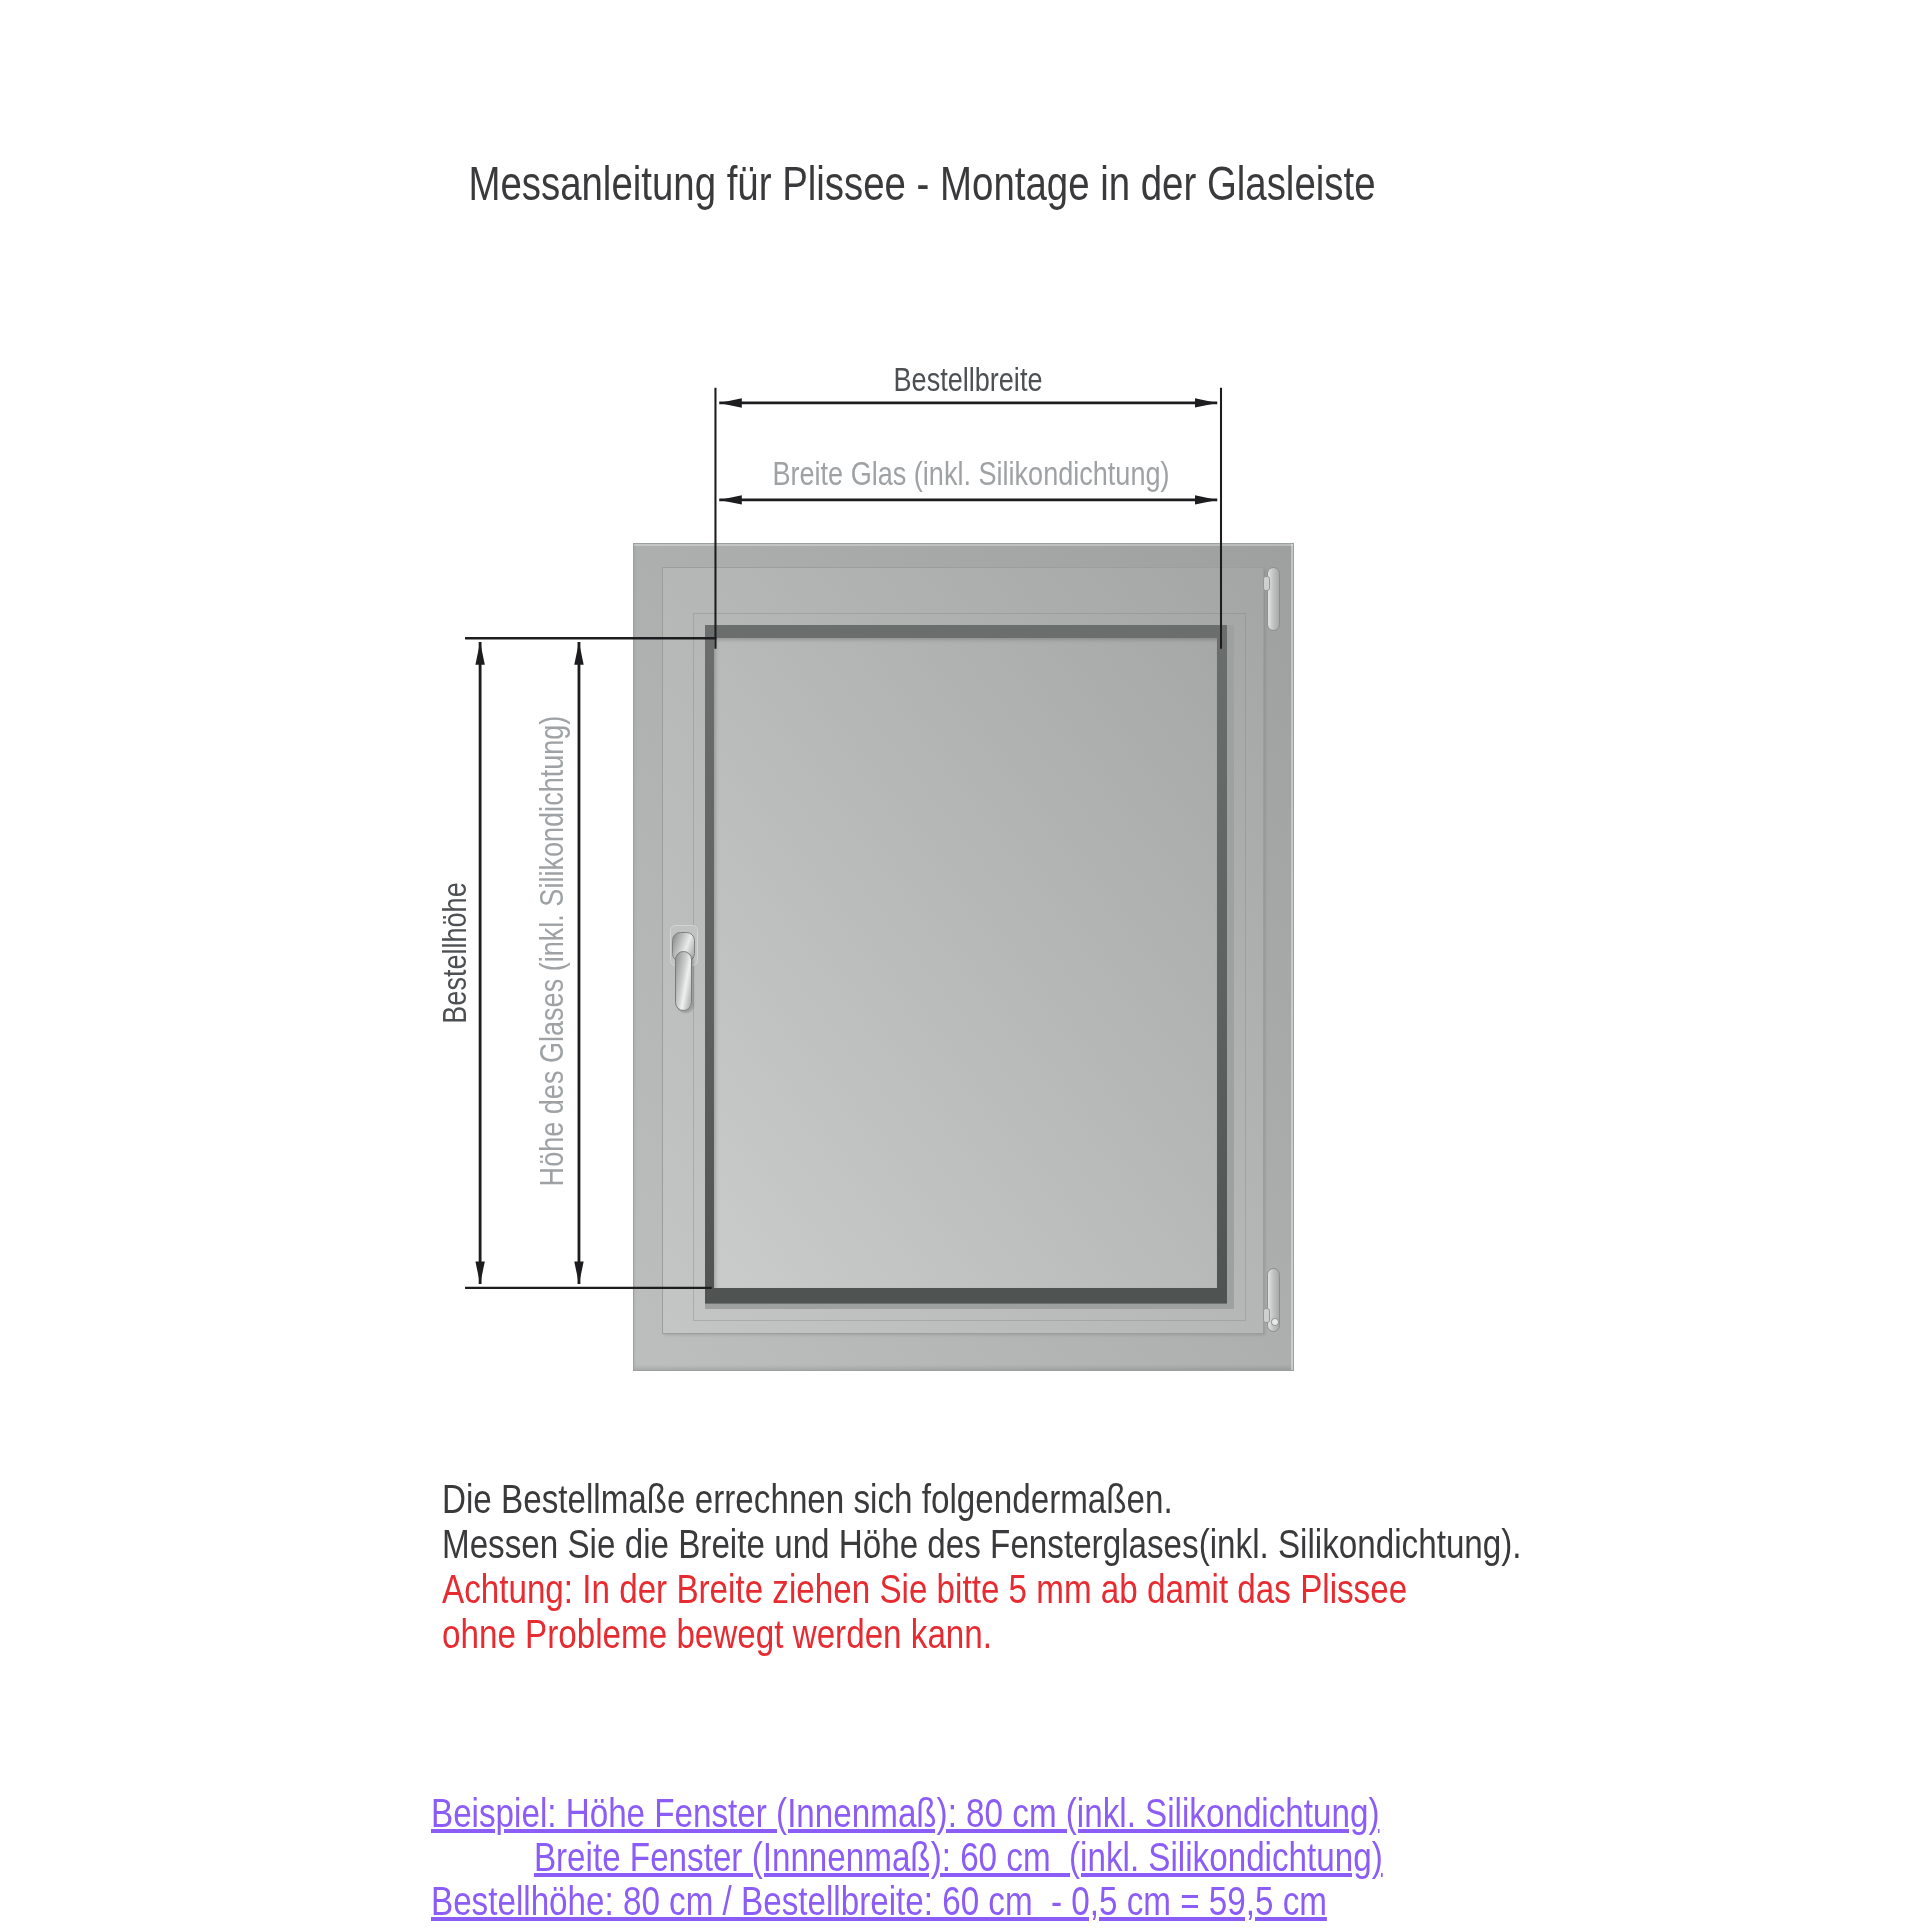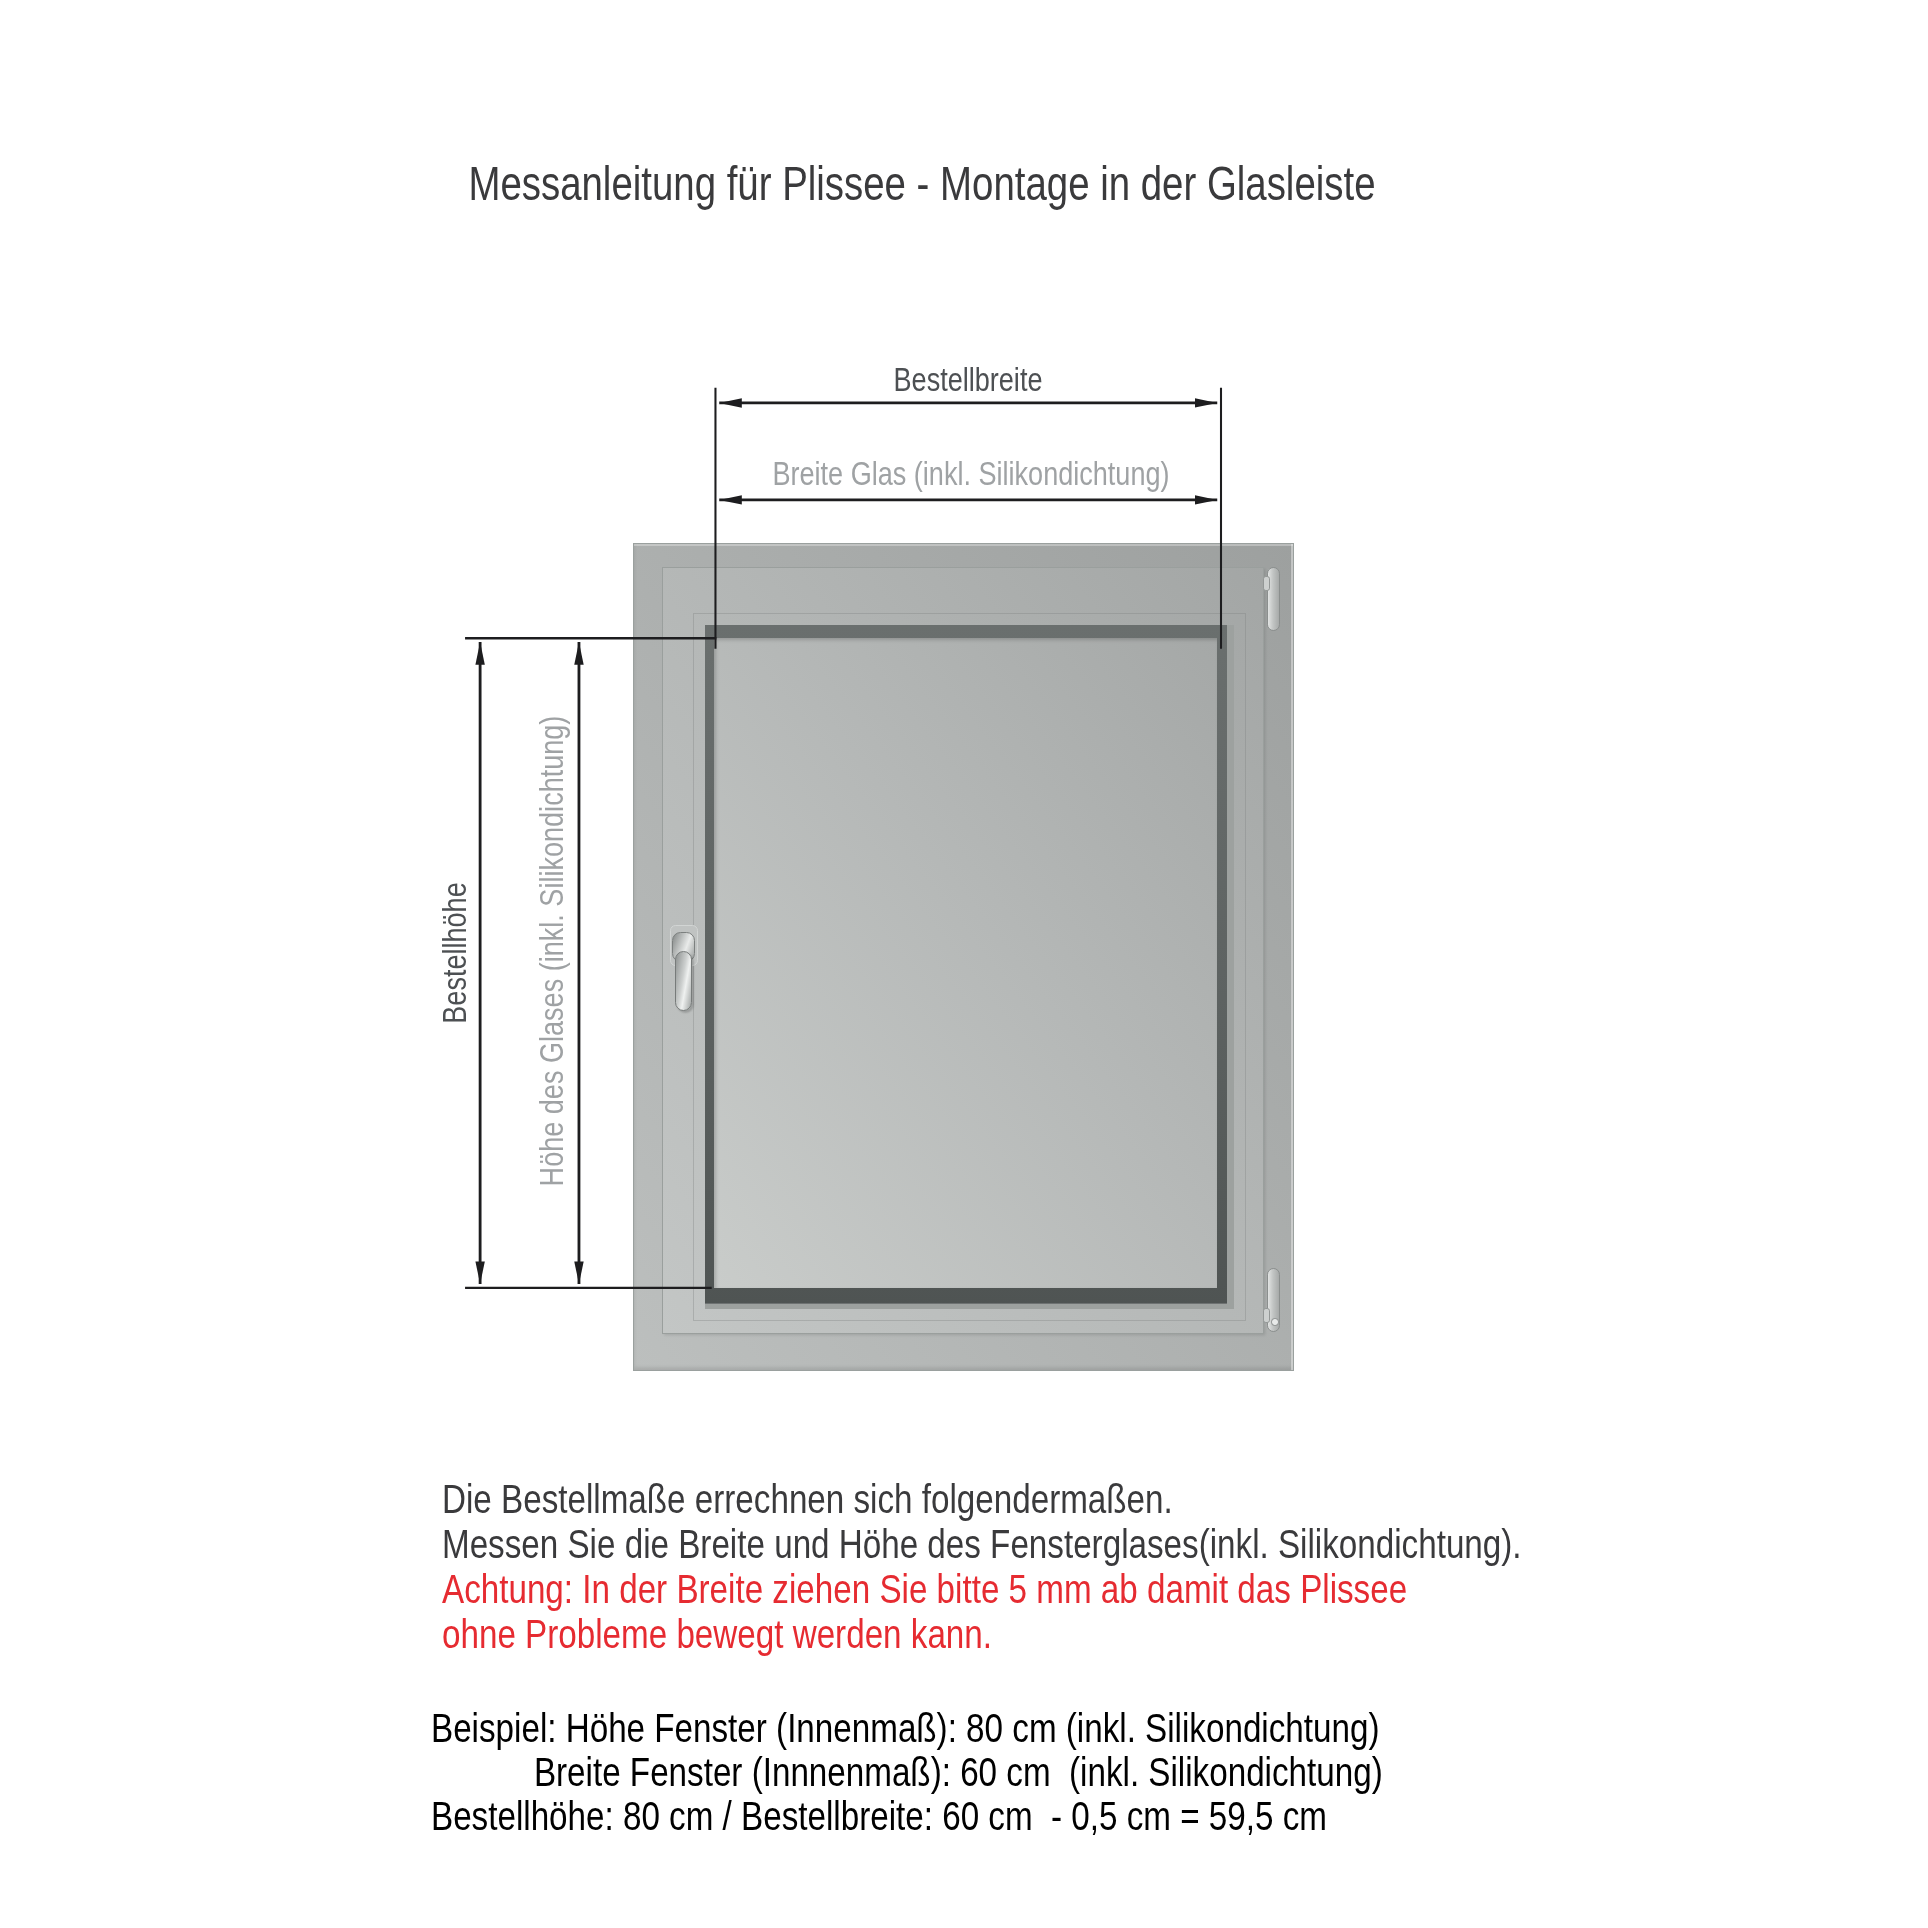--- a/index.html
+++ b/index.html
@@ -54,21 +54,21 @@
   
   .overlay{position:absolute;left:0;top:0;}
   .dim-label{position:absolute;font-size:33px;white-space:pre;}
   .dim-label.h{transform:translate(-50%,-50%) scaleX(.82);}
   .dim-label.v{transform:translate(-50%,-50%) rotate(-90deg) scaleX(.82);}
   .lbl-dark{color:#4d5053;}
   .lbl-gray{color:#9fa2a4;}
 
   
   .instructions{position:absolute;left:442px;top:1477px;color:#3a3a3c;}
-  .example{position:absolute;left:431px;top:1706px;color:#000000;}
+  .example{position:absolute;left:431px;top:1791px;color:#8b5cf6;text-decoration:underline;}
   .txt-line{height:45px;line-height:45px;font-size:40px;font-weight:300;
             transform:scaleX(.83);transform-origin:0 50%;white-space:pre;}
   .example .txt-line{height:44px;line-height:44px;}
   .warning{color:#e62b31;}
   .indented{padding-left:124px;}
 </style>
 </head>
 <body>
 
 <div class="title">

